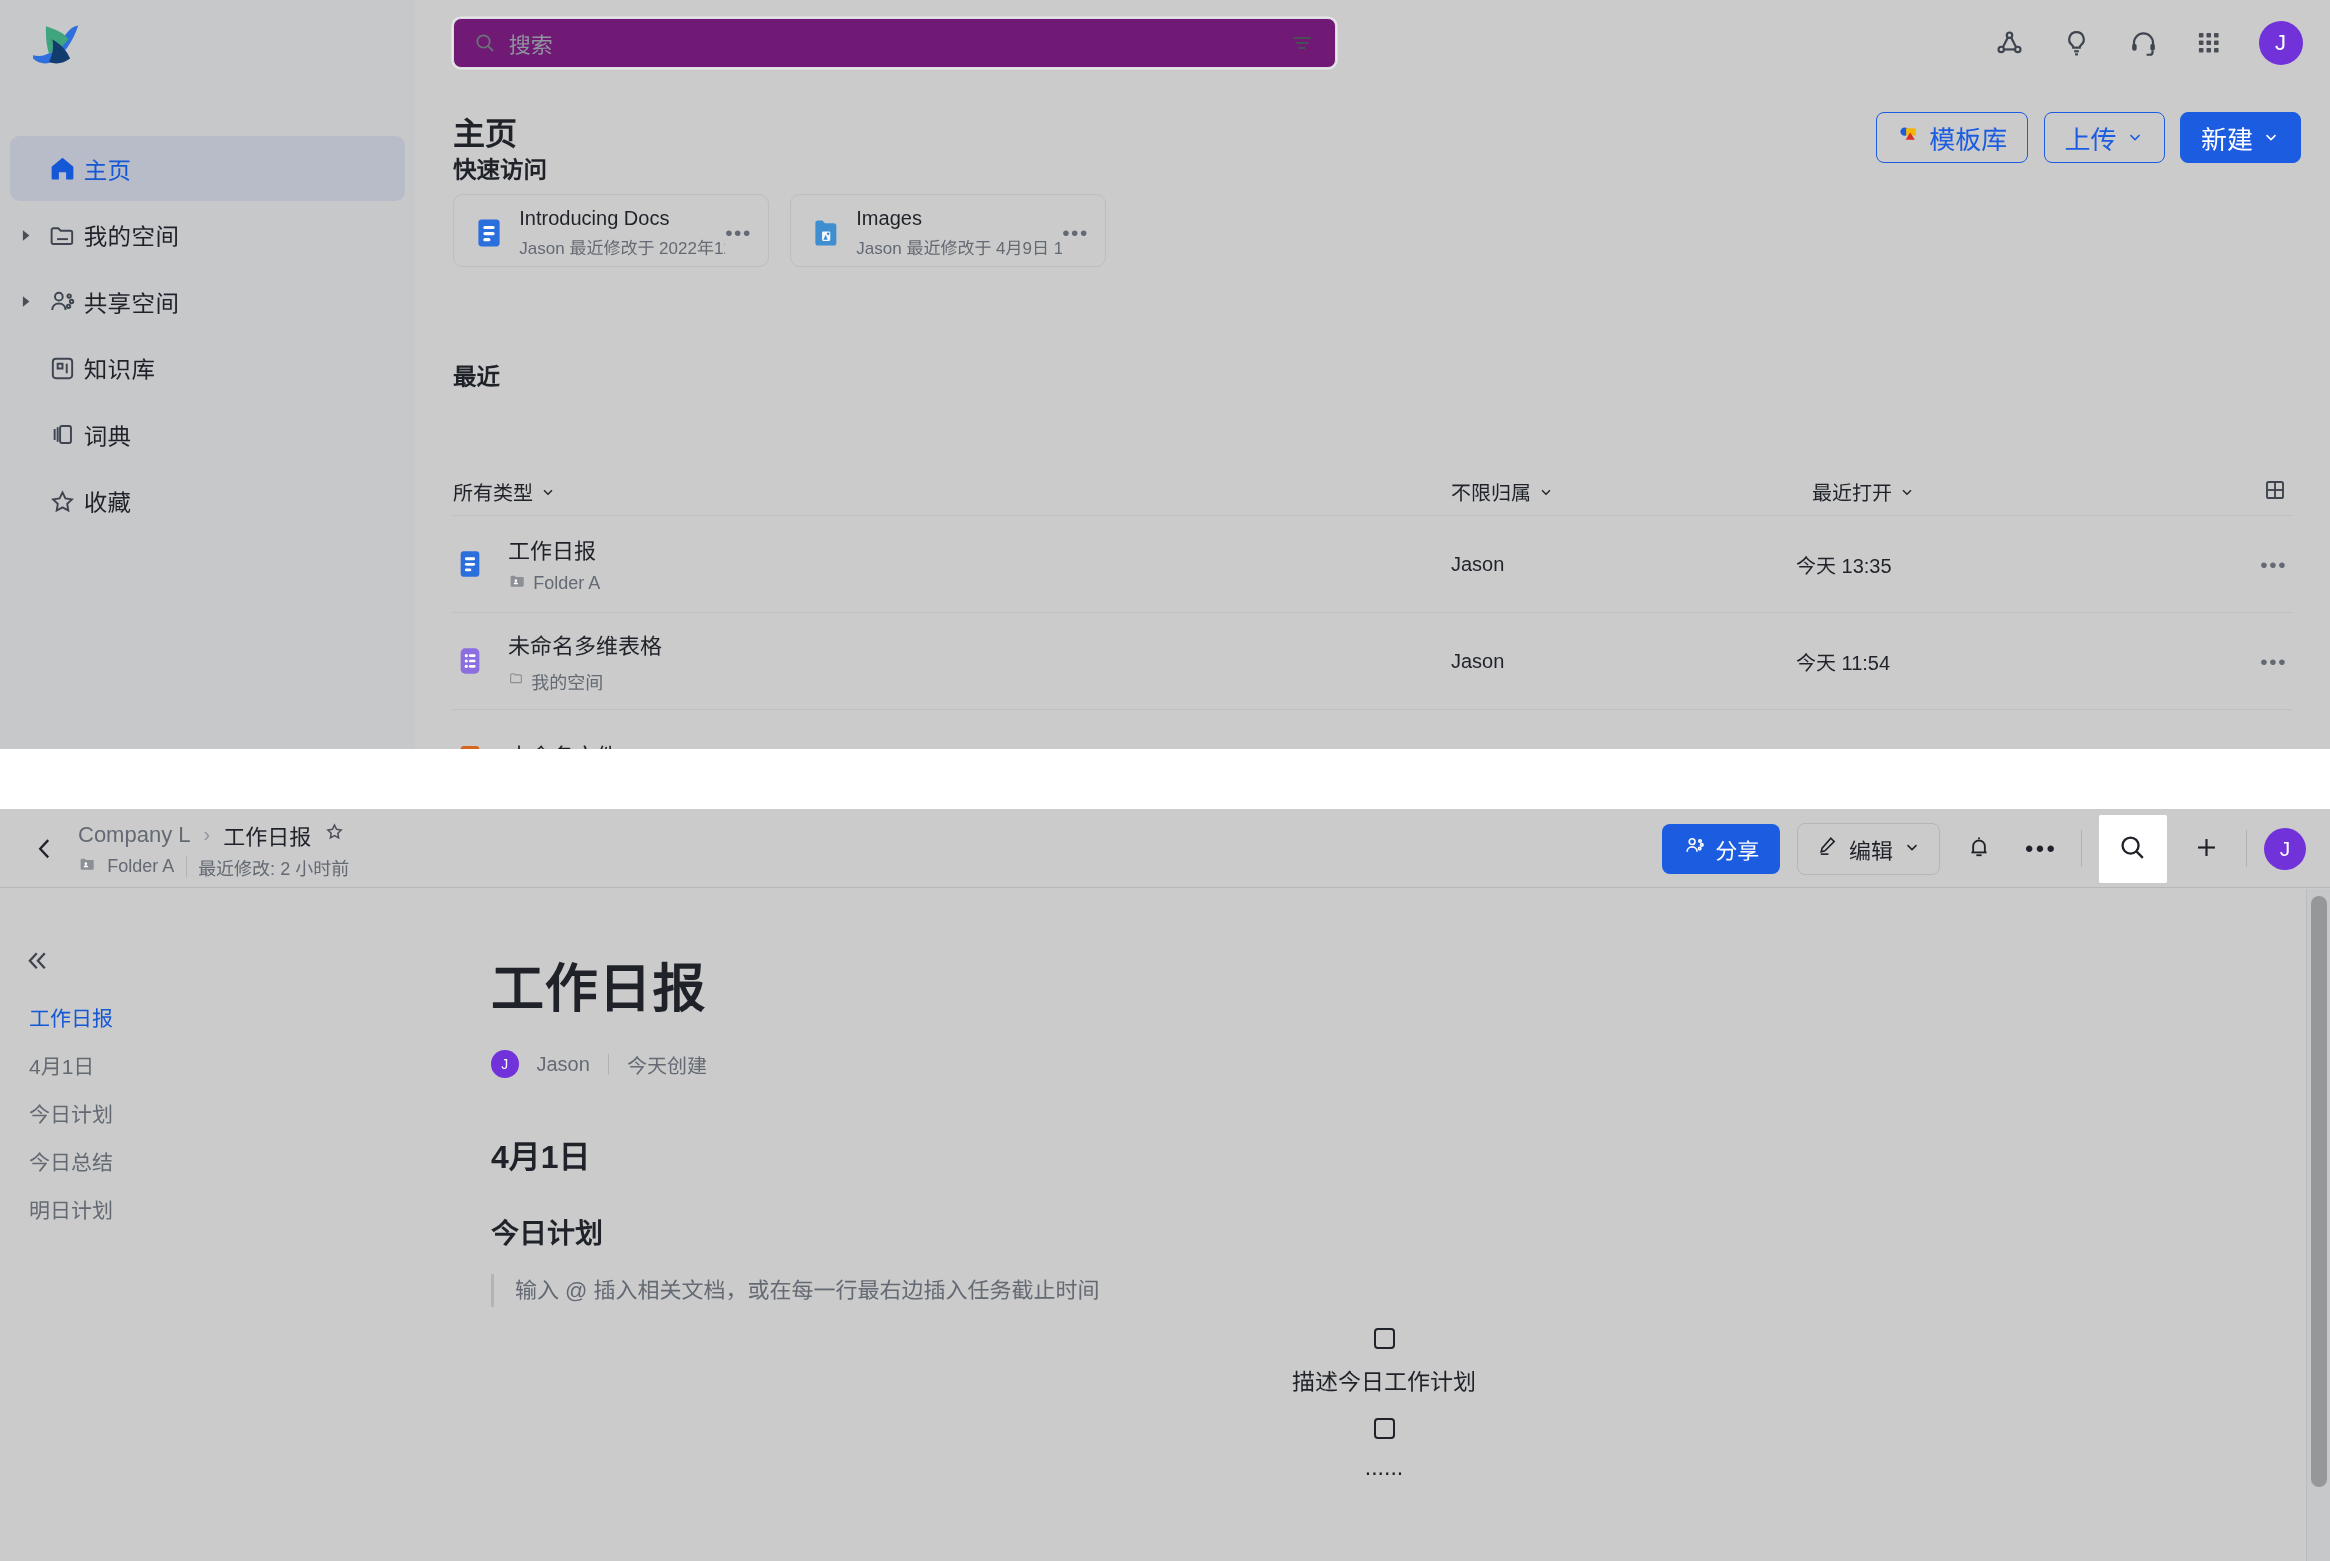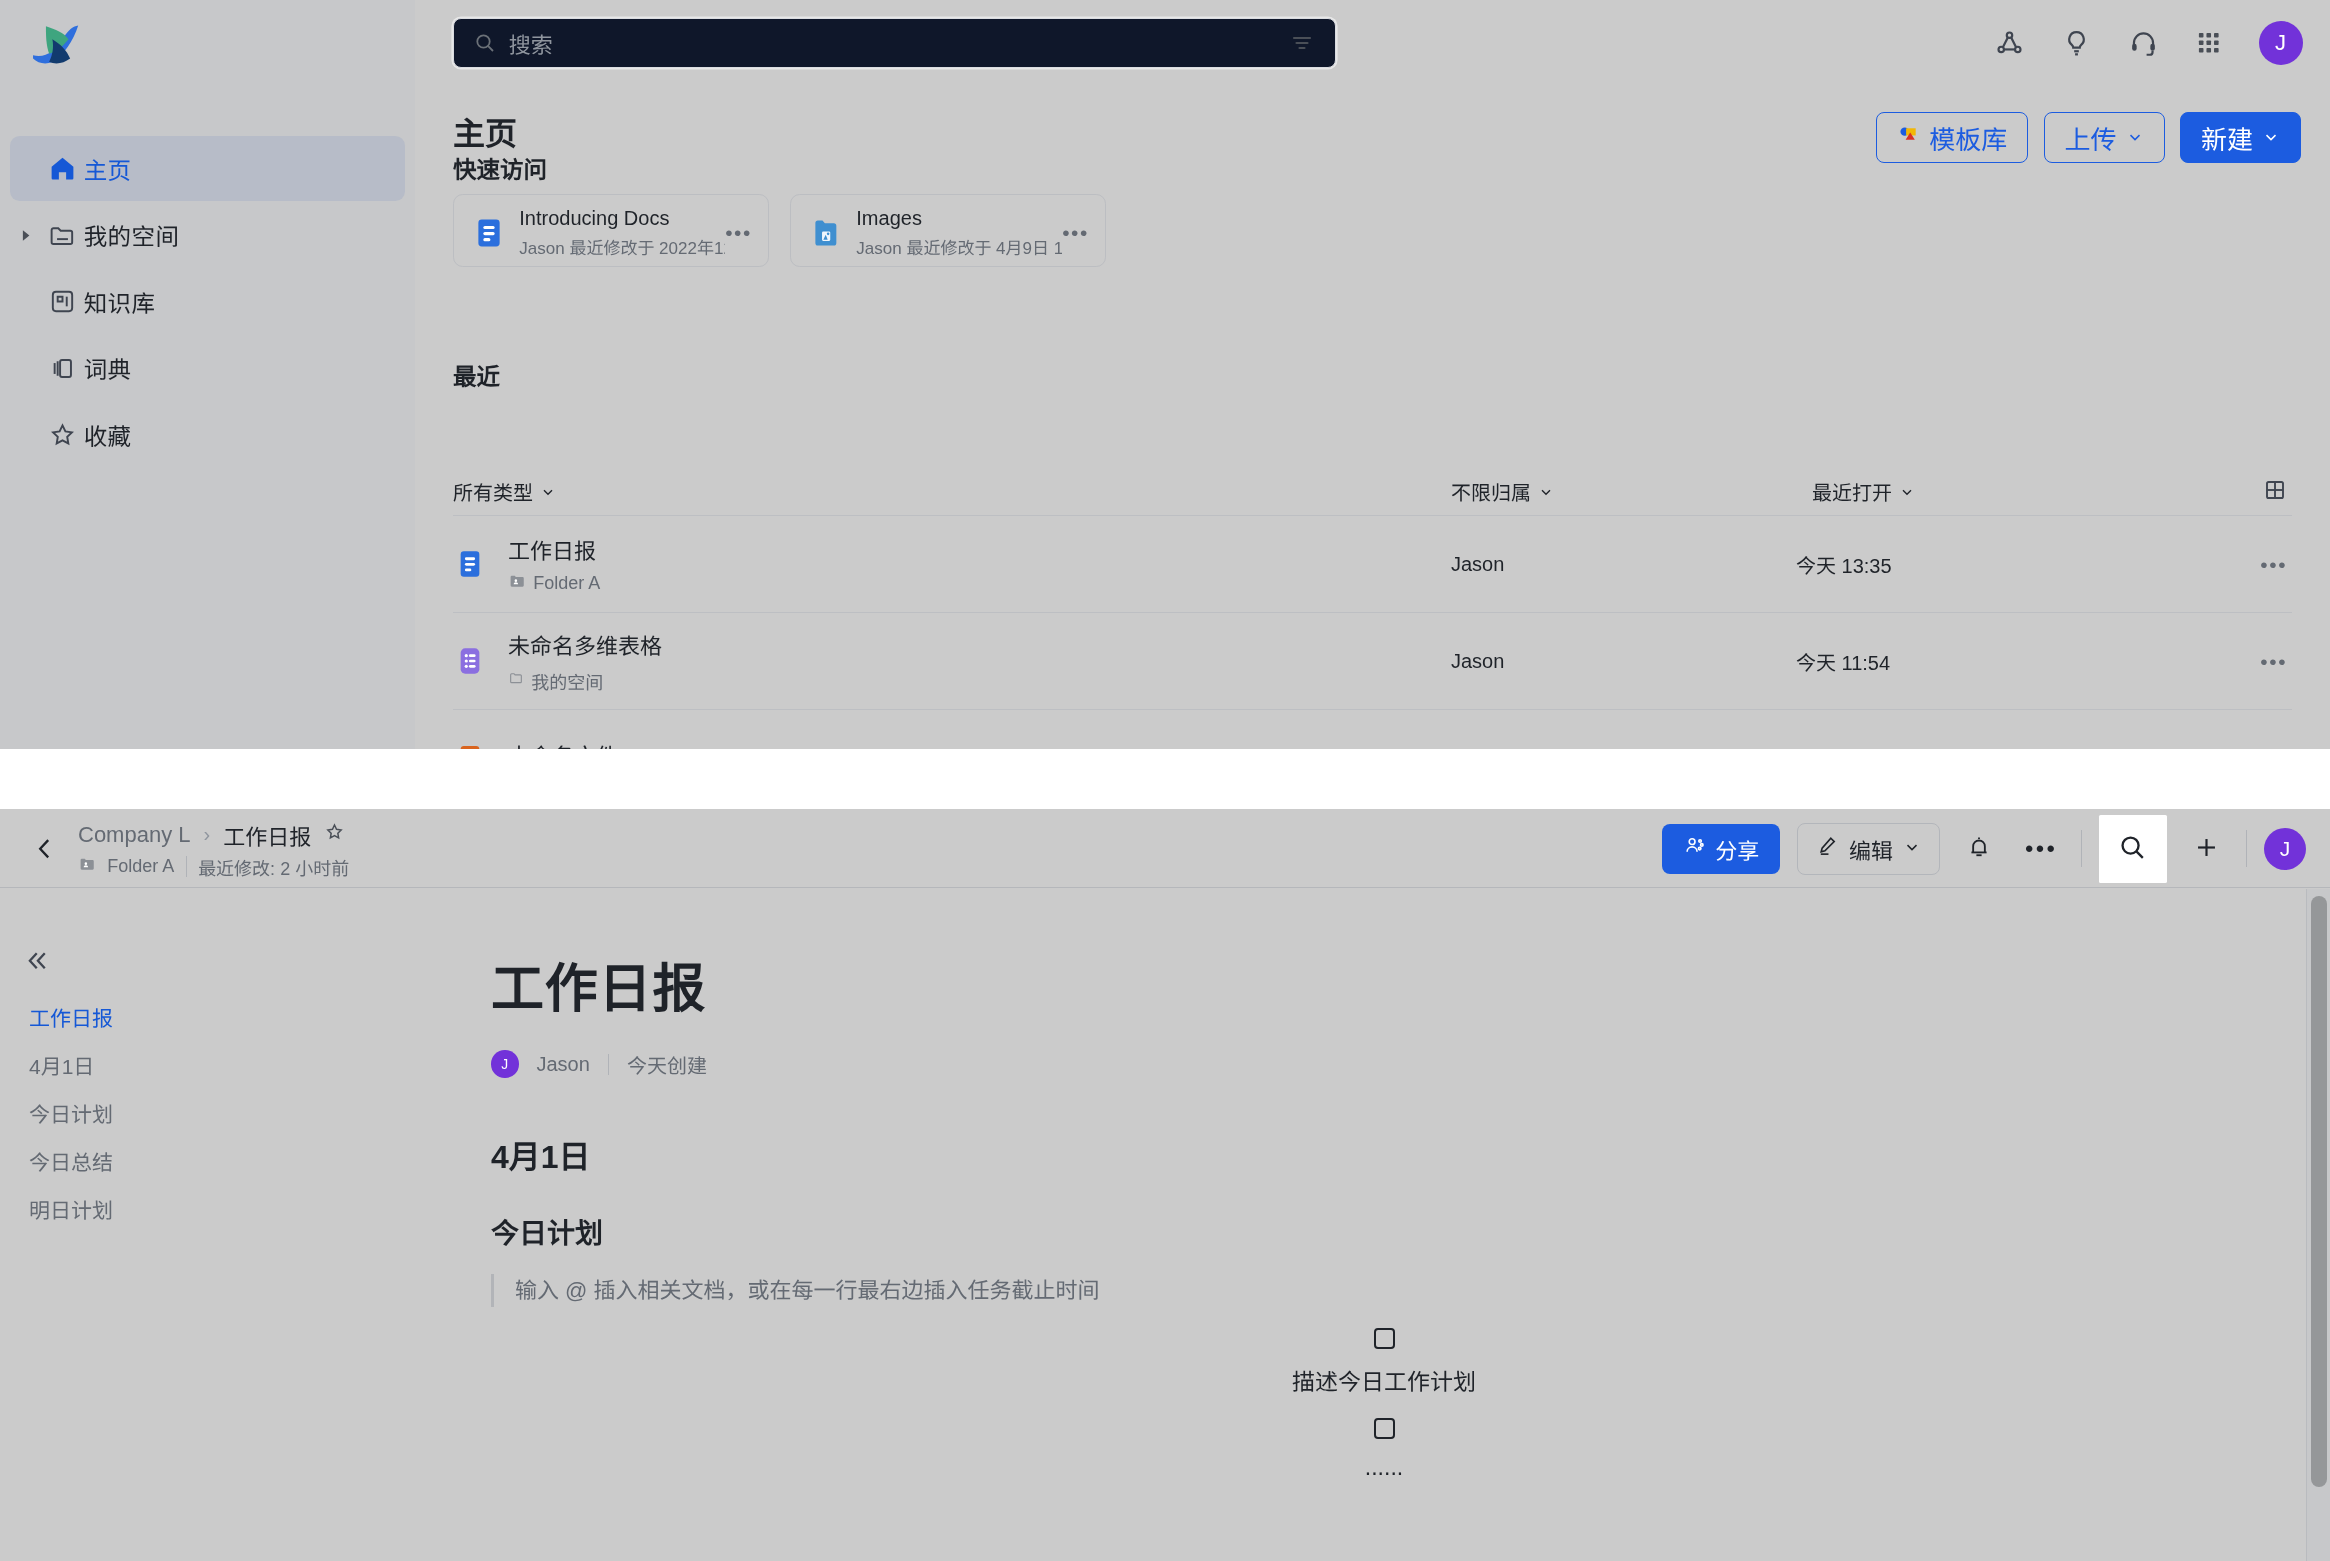--- a/index.html
+++ b/index.html
@@ -85,21 +85,21 @@
     left: 415px; top: 0;
     width: 1915px;
     height: 749px;
     background: #cbcbcb;
   }
 
   .searchbar {
     position: absolute;
     left: 38px; top: 18px;
     width: 883px; height: 50px;
-    background: #0f172a;
+    background: #701a75;
     border: 1.2px solid #d9dbe0;
     border-radius: 8px;
     display: flex;
     align-items: center;
     box-sizing: border-box;
     box-shadow: 0 0 0 1.6px rgba(255,255,255,.55);
   }
   .searchbar .s-icon { margin: 0 11.3px 0 19.4px; display:flex; }
   .searchbar .s-ph {
     font-size: 22px;
@@ -452,20 +452,37 @@
           </span>
           <span class="nav-icon">
             <svg width="29" height="29" viewBox="0 0 24 24" fill="none" stroke="#3f4550" stroke-width="1.6">
               <path d="M3 7.5 a1.5 1.5 0 0 1 1.5-1.5 h4 l2 2 h8 A1.5 1.5 0 0 1 20 9.5 v8 A1.5 1.5 0 0 1 18.5 19 h-14 A1.5 1.5 0 0 1 3 17.5 Z"></path>
               <path d="M7.5 15 h9"></path>
             </svg>
           </span>
           <span class="nav-label">我的空间</span>
         </div>
 
+        <div class="nav-item">
+          <span class="nav-caret">
+            <svg width="13" height="13" viewBox="0 0 10 10">
+                <path d="M3 1 L8 5 L3 9 Z" fill="#4a4f57"></path>
+              </svg>
+          </span>
+          <span class="nav-icon">
+            <svg width="29" height="29" viewBox="0 0 24 24" fill="none" stroke="#3f4550" stroke-width="1.6">
+              <circle cx="9" cy="8" r="3.2"></circle>
+              <path d="M3.5 19 c0-3.4 2.5-5.4 5.5-5.4 s5.5 2 5.5 5.4"></path>
+              <circle cx="17.5" cy="7.5" r="1.4"></circle>
+                <circle cx="19.5" cy="12" r="1.4"></circle>
+                <circle cx="17" cy="16" r="1.4"></circle>
+            </svg>
+          </span>
+          <span class="nav-label">共享空间</span>
+        </div>
 
         <div class="nav-item">
           <span class="nav-caret"></span>
           <span class="nav-icon">
             <svg width="29" height="29" viewBox="0 0 24 24" fill="none" stroke="#3f4550" stroke-width="1.6">
               <rect x="4" y="4" width="16" height="16" rx="2.6"></rect>
               <path d="M8 8 h4 v4 h-4 Z"></path>
                 <path d="M15.5 8 v8"></path>
             </svg>
           </span>

